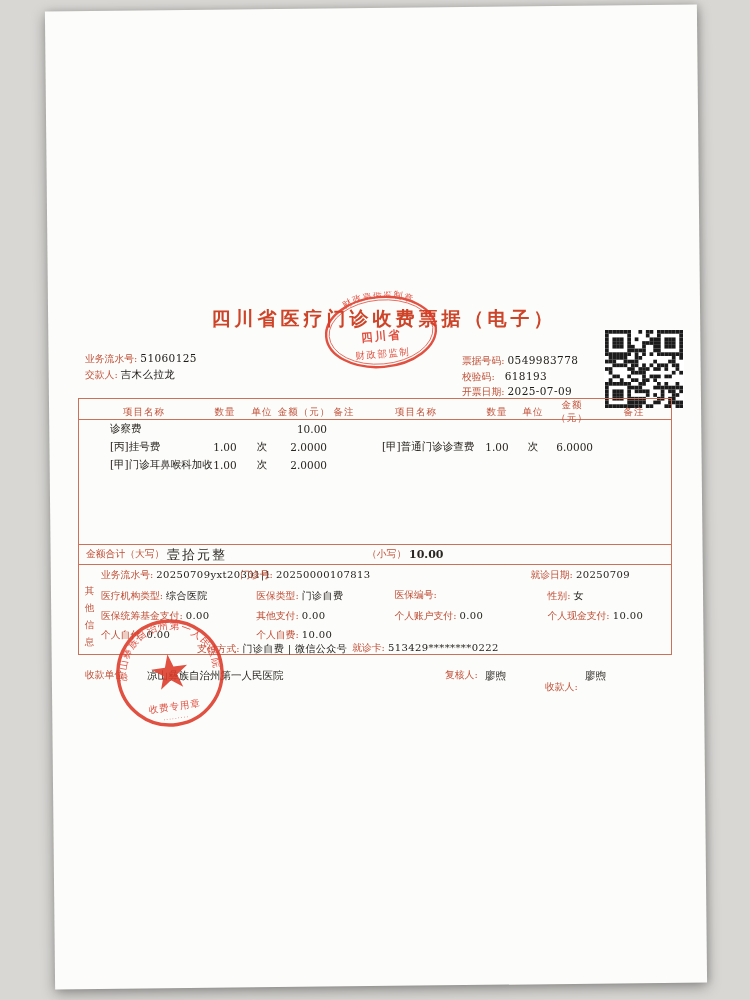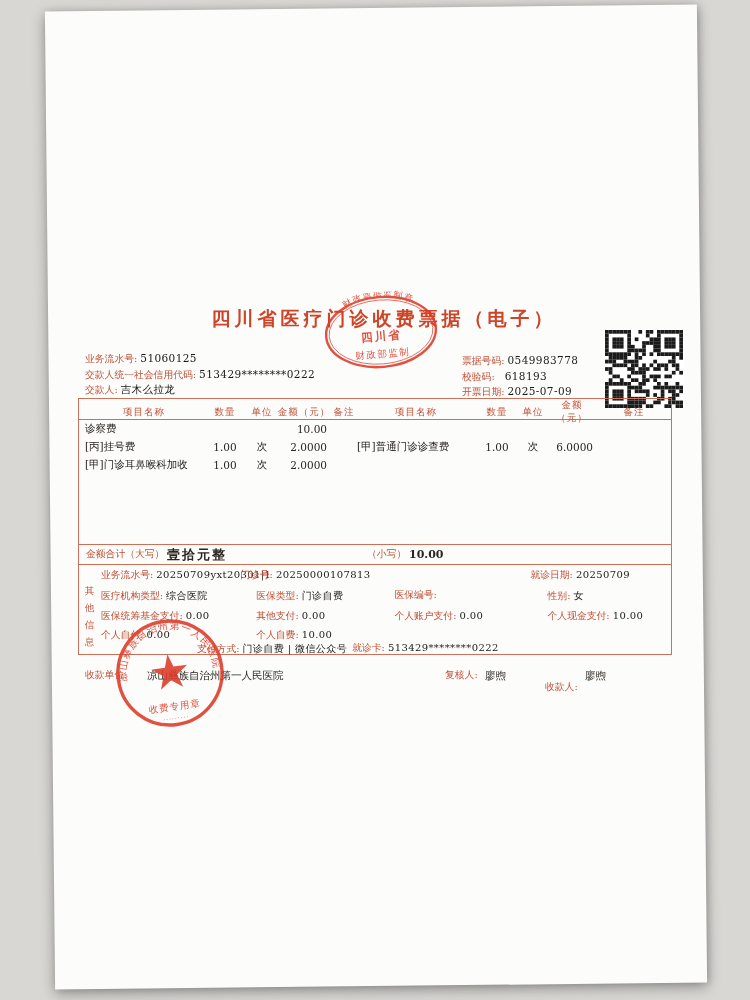--- a/index.html
+++ b/index.html
@@ -30,29 +30,29 @@
   
   .qr{position:absolute;left:604px;top:330px;width:80px;height:78px;background:#fff;}
   
   .bill-box{position:absolute;left:78px;top:398px;width:594px;height:257px;
             border:1.6px solid var(--border);background:transparent;}
   .grid{display:grid;grid-template-columns:118px 44px 30px 54px 26px 118px 44px 28px 50px 1fr;
         align-items:center;padding-left:6px;}
   .thead{height:21px;border-bottom:1px solid var(--border);}
   .thead span{color:var(--accent);font-size:9.5px;text-align:center;letter-spacing:1px;}
   .trow{height:18px;font-size:10.5px;}
-  .trow .name{text-align:left;white-space:nowrap;}
+  .trow .name{text-align:left;white-space:nowrap;margin-left:25px;}
   .trow .ctr{text-align:center;}
   .trow .amt{text-align:right;padding-right:4px;}
   .items{height:145px;}
   
   .totals{position:relative;height:20px;border-top:1.5px solid var(--border);}
   .totals span{position:absolute;top:3px;white-space:nowrap;}
   .t-lb{left:7px;color:var(--accent);font-size:9.8px;}
-  .t-cn{left:88px;top:1px !important;font-size:13px;font-weight:bold;letter-spacing:2px;}
+  .t-cn{left:88px;top:1px !important;font-size:13px;font-weight:normal;letter-spacing:2px;}
   .t-lb2{left:288px;color:var(--accent);font-size:9.8px;}
   .t-num{left:330px;font-size:11px;font-weight:600;}
   
   .other{position:relative;height:88px;border-top:1.5px solid var(--border);font-size:10px;}
   .side{position:absolute;left:3px;top:17px;width:15px;text-align:center;color:var(--accent);
         font-size:9.5px;line-height:17px;}
   .orow{position:absolute;left:22px;white-space:nowrap;}
   .orow .cell{display:inline-block;vertical-align:top;}
   .r1{top:4px;}  .r1 .c0{width:136px;} .r1 .c1{width:287px;}
   .r2{top:24px;} .r3{top:45px;}
@@ -89,23 +89,20 @@
     <text font-size="9" letter-spacing="1">
       <textPath href="#ovalArc" startOffset="50%" text-anchor="middle">财政票据监制章</textPath>
     </text>
     <text x="59" y="48" text-anchor="middle" font-size="11.5" font-weight="bold" letter-spacing="2">四川省</text>
     <text x="59" y="65" text-anchor="middle" font-size="9.5" letter-spacing="1.5">财政部监制</text>
   </svg>
 
   <div class="hdr hdr-left">
     <div class="line">
       <span class="lb">业务流水号:</span><span class="vl">51060125</span>
-    </div>
-    <div class="line">
-      <span class="lb">交款人统一社会信用代码:</span><span class="vl">513429********0222</span>
     </div>
     <div class="line">
       <span class="lb">交款人:</span><span class="vl">吉木么拉龙</span>
     </div>
   </div>
 
   <div class="hdr hdr-right">
     <div class="line">
       <span class="lb">票据号码:</span><span class="vl">0549983778</span>
     </div>

